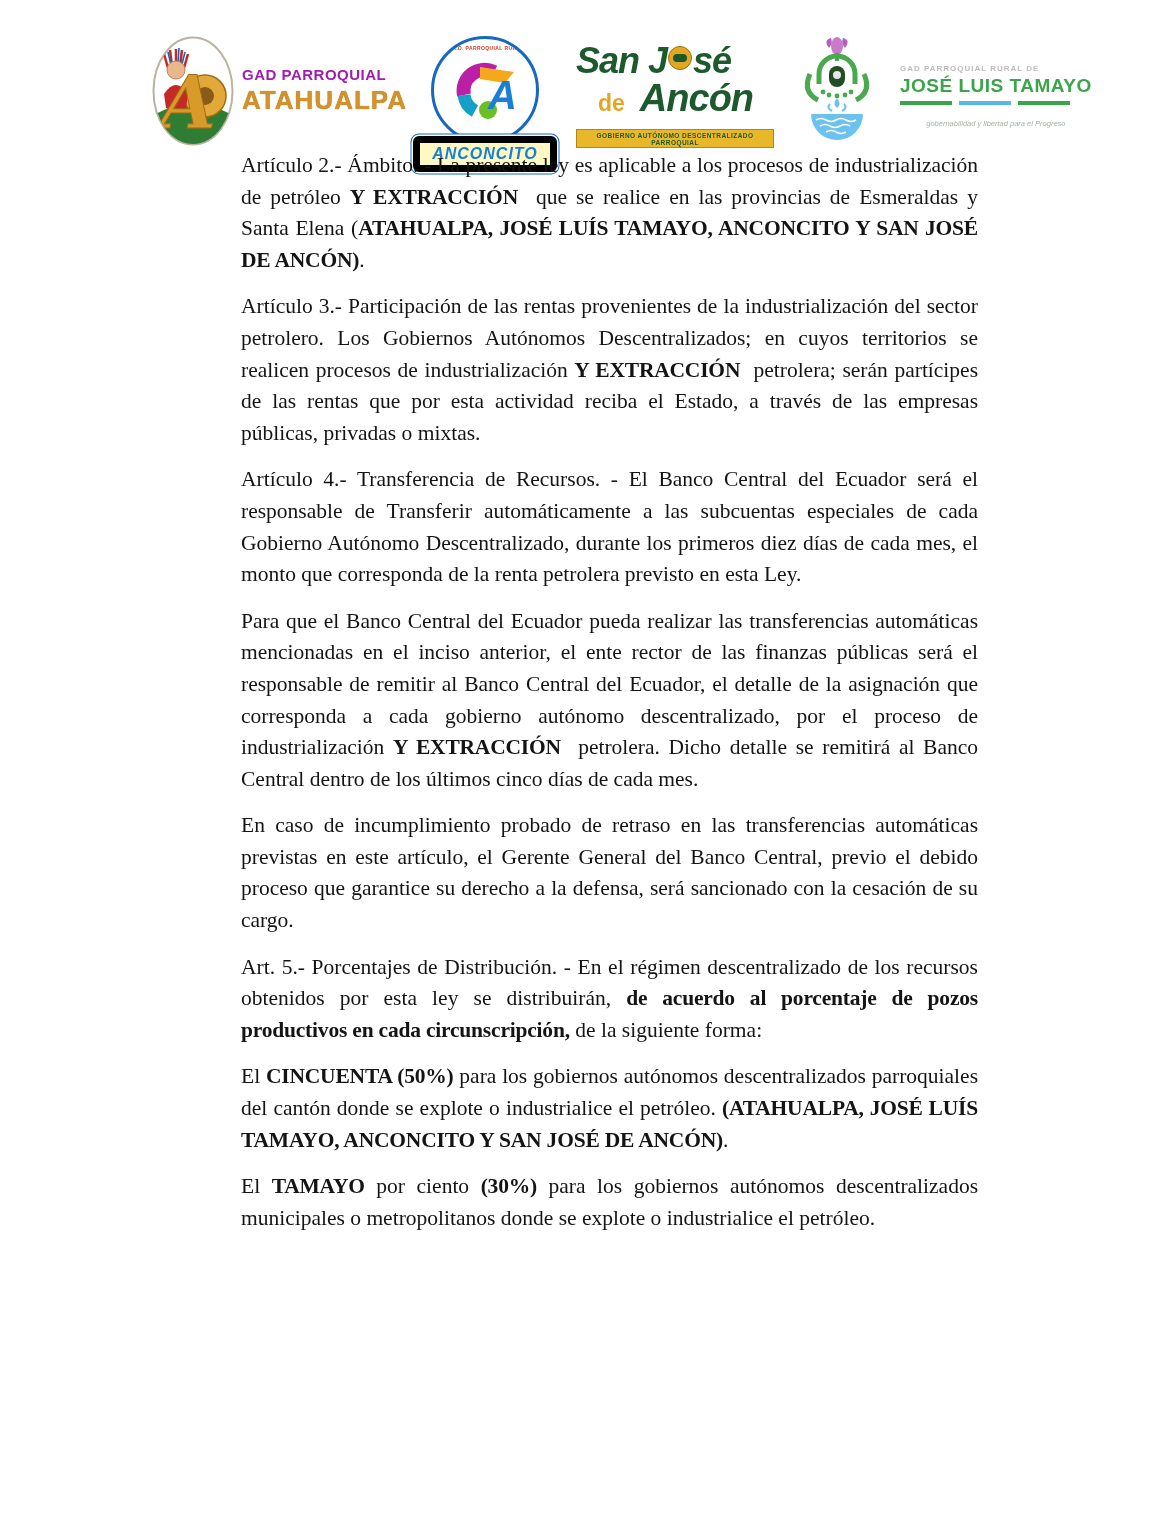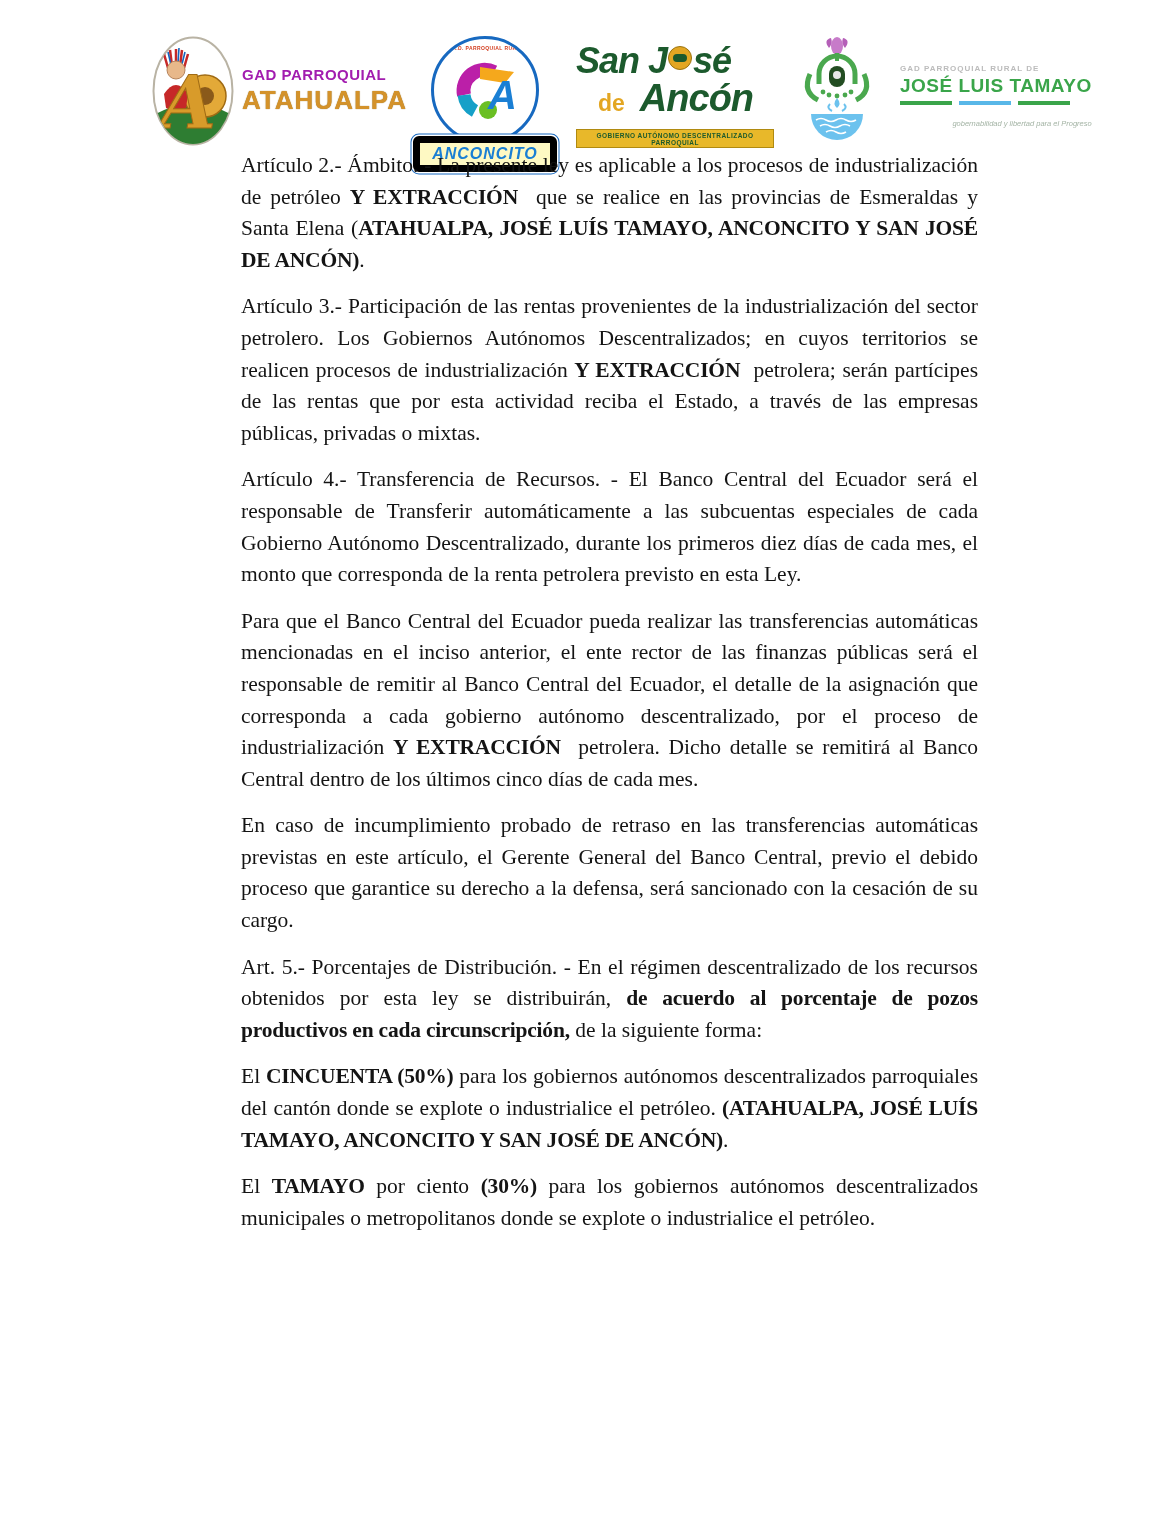--- a/index.html
+++ b/index.html
@@ -57,21 +57,21 @@
   .logo-jlt { left:796px; width:260px; display:flex; align-items:center; }
   .jlt-crest { flex:0 0 auto; }
   .jlt-divider { width:3px; height:88px; background:#4aa84e; margin:0 12px 0 10px; }
   .jlt-text { font-family:"Liberation Sans", sans-serif; padding-top:12px; }
   .jlt-small { font-size:8px; font-weight:bold; color:#bcbcbc; letter-spacing:1px; }
   .jlt-title { font-size:19px; font-weight:bold; color:#3aa54a; letter-spacing:.5px; margin-top:2px; white-space:nowrap; }
   .jlt-bars { display:flex; gap:7px; margin-top:4px; }
   .jlt-bars span { height:4px; width:52px; display:inline-block; }
   .jlt-bars .g { background:#3aa54a; }
   .jlt-bars .b { background:#58b7e8; }
-  .jlt-tagline { font-size:7.5px; font-style:italic; color:#a3b3a4; margin-top:14px; text-align:right; }
+  .jlt-tagline { font-size:7.5px; font-style:italic; color:#a3b3a4; margin-top:14px; text-align:center; }
 
   
   .doc {
     position:absolute; left:241px; top:150px; width:737px;
     font-size:21.5px; line-height:31.6px; text-align:justify; color:#141414;
   }
   .para { margin:0 0 15px 0; }
   .para b { font-weight:bold; letter-spacing:-0.2px; }
 </style>
 </head>

